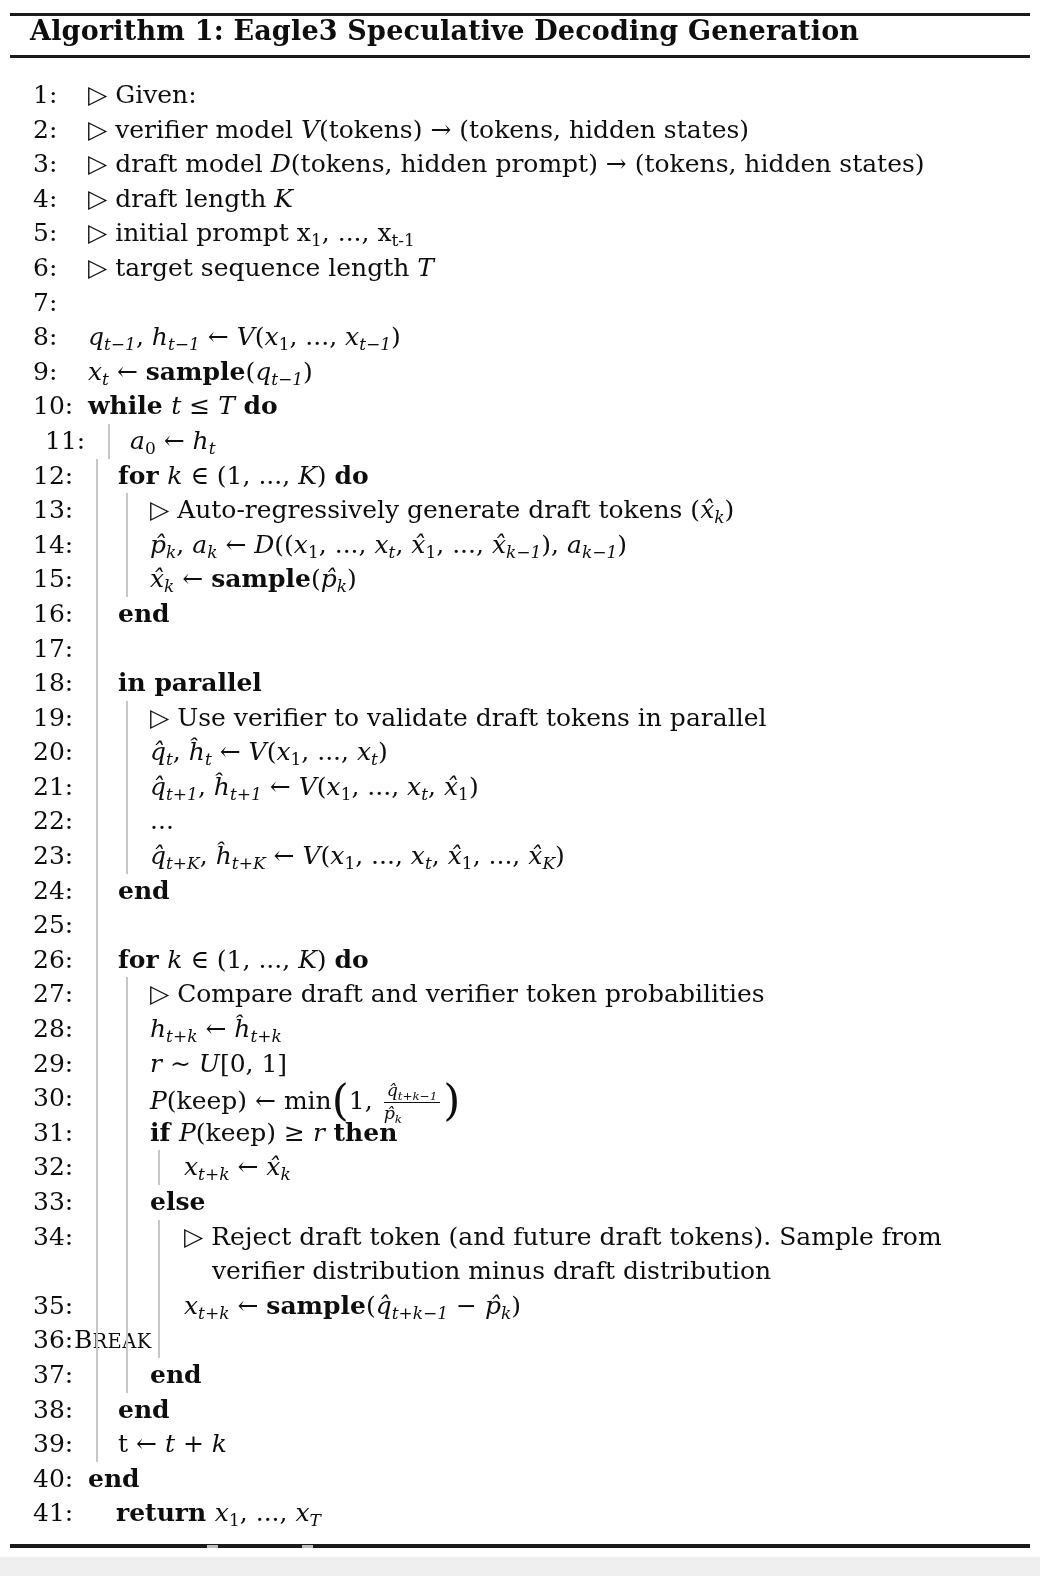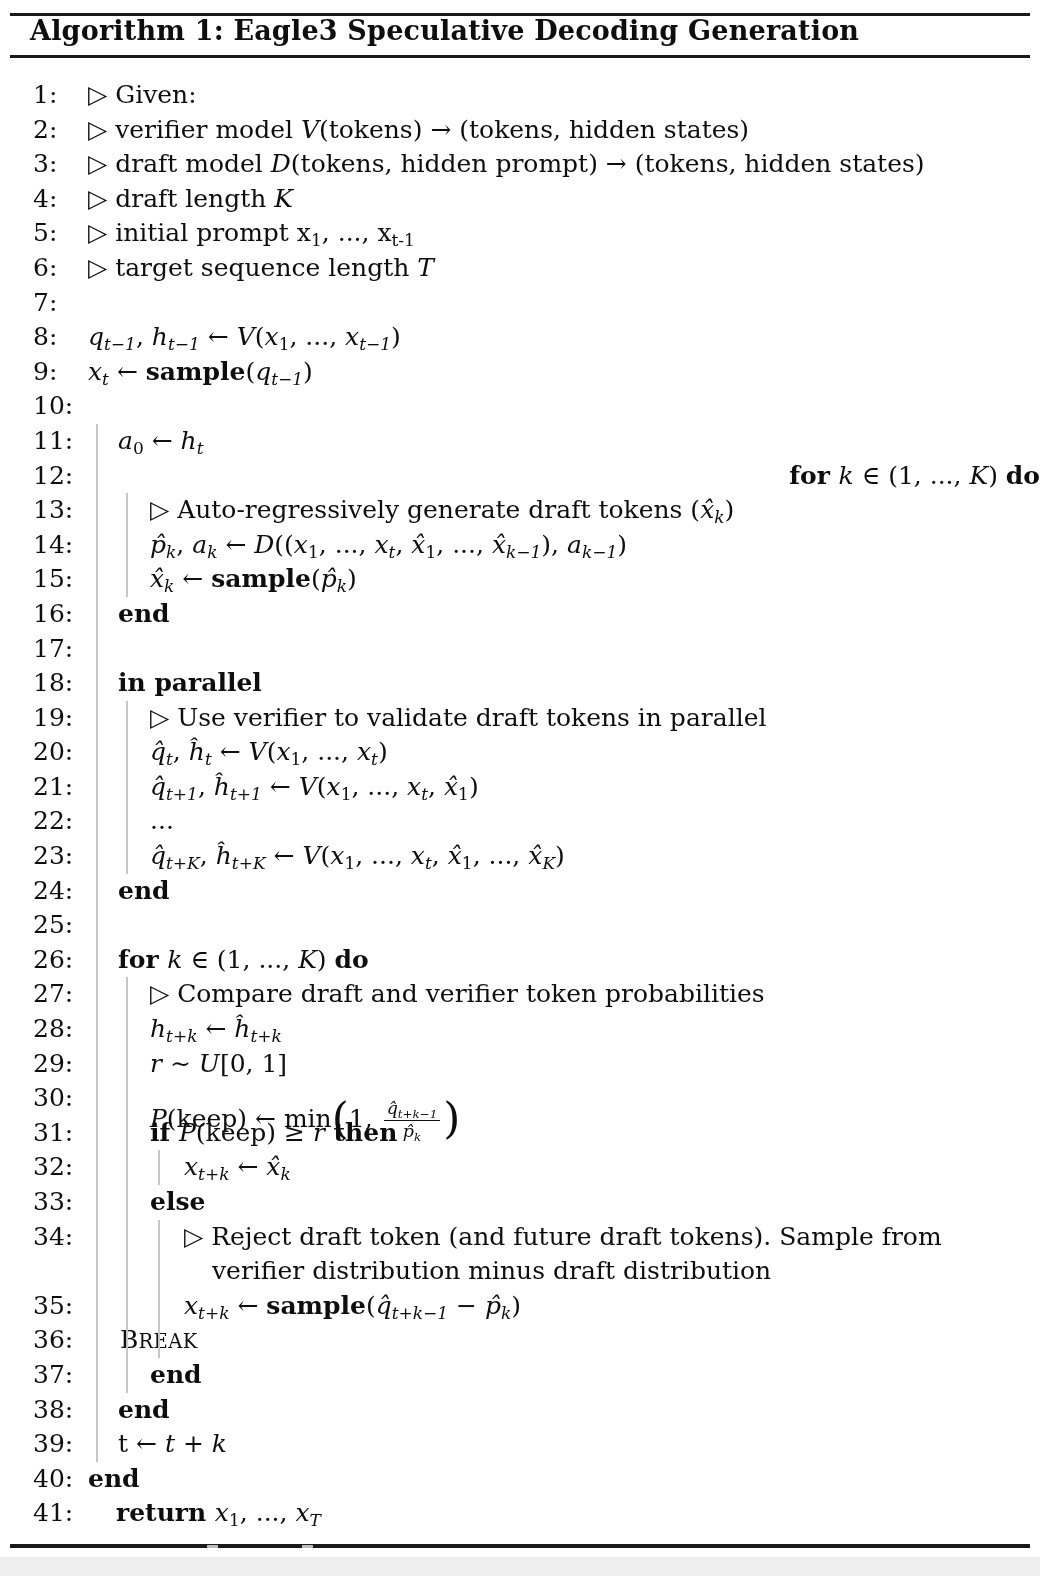--- a/index.html
+++ b/index.html
@@ -22,22 +22,22 @@
   .lnum{position:absolute;left:33px;top:0;font-style:normal;}
   .guide{position:absolute;top:0;bottom:0;width:2px;background:#c7c7c7;}
   .content{display:inline-block;vertical-align:top;}
   .hang{padding-left:28px;text-indent:-28px;white-space:normal;}
   .it{font-style:italic;}
   .bf{font-weight:700;}
   .sb{font-size:68%;vertical-align:-0.32em;line-height:0;}
   .sm{font-size:78%;letter-spacing:.5px;}
   .big{font-size:175%;vertical-align:-0.14em;line-height:0;}
   .frac{
-    display:inline-block;vertical-align:-0.55em;text-align:center;
-    font-size:70%;line-height:1.12;margin:18px 3px;
+    display:inline-block;vertical-align:-0.55em;text-align:left;
+    font-size:70%;line-height:1.12;margin:0 3px;
   }
   .fnum{display:block;border-bottom:1.6px solid #111;padding:0 3px 1px;}
   .fden{display:block;padding-top:1px;}
   .footer-strip{
     position:absolute;left:0;bottom:0;width:1040px;height:19px;background:#efefef;
   }
   .premark{position:absolute;height:3px;background:#bdbdbd;}
 </style>
 </head>
 <body>
@@ -49,23 +49,23 @@
 <div id="algo-lines">
     <div class="line" style="height: 34.6px;"><span class="lnum">1:</span><span class="content" style="margin-left: 88px;"><span>▷ Given:</span></span></div>
     <div class="line" style="height: 34.6px;"><span class="lnum">2:</span><span class="content" style="margin-left: 88px;"><span>▷ verifier model </span><span class="it">V</span><span>(tokens) → (tokens, hidden states)</span></span></div>
     <div class="line" style="height: 34.6px;"><span class="lnum">3:</span><span class="content" style="margin-left: 88px;"><span>▷ draft model </span><span class="it">D</span><span>(tokens, hidden prompt) → (tokens, hidden states)</span></span></div>
     <div class="line" style="height: 34.6px;"><span class="lnum">4:</span><span class="content" style="margin-left: 88px;"><span>▷ draft length </span><span class="it">K</span></span></div>
     <div class="line" style="height: 34.6px;"><span class="lnum">5:</span><span class="content" style="margin-left: 88px;"><span>▷ initial prompt x</span><span class="sb">1</span><span>, ..., x</span><span class="sb">t-1</span></span></div>
     <div class="line" style="height: 34.6px;"><span class="lnum">6:</span><span class="content" style="margin-left: 88px;"><span>▷ target sequence length </span><span class="it">T</span></span></div>
     <div class="line" style="height: 34.6px;"><span class="lnum">7:</span><span class="content" style="margin-left: 88px;"></span></div>
     <div class="line" style="height: 34.6px;"><span class="lnum">8:</span><span class="content" style="margin-left: 88px;"><span class="it">q</span><span class="it sb">t−1</span><span>, </span><span class="it">h</span><span class="it sb">t−1</span><span> ← </span><span class="it">V</span><span>(</span><span class="it">x</span><span class="sb">1</span><span>, ..., </span><span class="it">x</span><span class="it sb">t−1</span><span>)</span></span></div>
     <div class="line" style="height: 34.6px;"><span class="lnum">9:</span><span class="content" style="margin-left: 88px;"><span class="it">x</span><span class="it sb">t</span><span> ← </span><span class="bf">sample</span><span>(</span><span class="it">q</span><span class="it sb">t−1</span><span>)</span></span></div>
-    <div class="line" style="height: 34.6px;"><span class="lnum">10:</span></div>
-    <div class="line" style="height: 34.6px;"><span class="lnum">11:</span><span class="guide" style="left: 96px;"></span><span class="content" style="margin-left: 118px;"><span class="it">a</span><span class="sb">0</span><span> ← </span><span class="it">h</span><span class="it sb">t</span></span></div>
-    <div class="line" style="height: 34.6px; text-align: right;"><span class="lnum">12:</span><span class="guide" style="left: 96px;"></span><span class="content" style="margin-left: 118px;"><span class="bf">for </span><span class="it">k</span><span> ∈ (1, ..., </span><span class="it">K</span><span>) </span><span class="bf">do</span></span></div>
+    <div class="line" style="height: 34.6px;"><span class="lnum">10:</span><span class="content" style="margin-left: 88px;"><span class="bf">while </span><span class="it">t</span><span> ≤ </span><span class="it">T</span><span class="bf"> do</span></span></div>
+    <div class="line" style="height: 34.6px; margin-left: 12px;"><span class="lnum">11:</span><span class="guide" style="left: 96px;"></span><span class="content" style="margin-left: 118px;"><span class="it">a</span><span class="sb">0</span><span> ← </span><span class="it">h</span><span class="it sb">t</span></span></div>
+    <div class="line" style="height: 34.6px;"><span class="lnum">12:</span><span class="guide" style="left: 96px;"></span><span class="content" style="margin-left: 118px;"><span class="bf">for </span><span class="it">k</span><span> ∈ (1, ..., </span><span class="it">K</span><span>) </span><span class="bf">do</span></span></div>
     <div class="line" style="height: 34.6px;"><span class="lnum">13:</span><span class="guide" style="left: 96px;"></span><span class="guide" style="left: 126px;"></span><span class="content" style="margin-left: 150px;"><span>▷ Auto-regressively generate draft tokens (</span><span class="it">x̂</span><span class="it sb">k</span><span>)</span></span></div>
     <div class="line" style="height: 34.6px;"><span class="lnum">14:</span><span class="guide" style="left: 96px;"></span><span class="guide" style="left: 126px;"></span><span class="content" style="margin-left: 150px;"><span class="it">p̂</span><span class="it sb">k</span><span>, </span><span class="it">a</span><span class="it sb">k</span><span> ← </span><span class="it">D</span><span>((</span><span class="it">x</span><span class="sb">1</span><span>, ..., </span><span class="it">x</span><span class="it sb">t</span><span>, </span><span class="it">x̂</span><span class="sb">1</span><span>, ..., </span><span class="it">x̂</span><span class="it sb">k−1</span><span>), </span><span class="it">a</span><span class="it sb">k−1</span><span>)</span></span></div>
     <div class="line" style="height: 34.6px;"><span class="lnum">15:</span><span class="guide" style="left: 96px;"></span><span class="guide" style="left: 126px;"></span><span class="content" style="margin-left: 150px;"><span class="it">x̂</span><span class="it sb">k</span><span> ← </span><span class="bf">sample</span><span>(</span><span class="it">p̂</span><span class="it sb">k</span><span>)</span></span></div>
     <div class="line" style="height: 34.6px;"><span class="lnum">16:</span><span class="guide" style="left: 96px;"></span><span class="content" style="margin-left: 118px;"><span class="bf">end</span></span></div>
     <div class="line" style="height: 34.6px;"><span class="lnum">17:</span><span class="guide" style="left: 96px;"></span><span class="content" style="margin-left: 118px;"></span></div>
     <div class="line" style="height: 34.6px;"><span class="lnum">18:</span><span class="guide" style="left: 96px;"></span><span class="content" style="margin-left: 118px;"><span class="bf">in parallel</span></span></div>
     <div class="line" style="height: 34.6px;"><span class="lnum">19:</span><span class="guide" style="left: 96px;"></span><span class="guide" style="left: 126px;"></span><span class="content" style="margin-left: 150px;"><span>▷ Use verifier to validate draft tokens in parallel</span></span></div>
     <div class="line" style="height: 34.6px;"><span class="lnum">20:</span><span class="guide" style="left: 96px;"></span><span class="guide" style="left: 126px;"></span><span class="content" style="margin-left: 150px;"><span class="it">q̂</span><span class="it sb">t</span><span>, </span><span class="it">ĥ</span><span class="it sb">t</span><span> ← </span><span class="it">V</span><span>(</span><span class="it">x</span><span class="sb">1</span><span>, ..., </span><span class="it">x</span><span class="it sb">t</span><span>)</span></span></div>
     <div class="line" style="height: 34.6px;"><span class="lnum">21:</span><span class="guide" style="left: 96px;"></span><span class="guide" style="left: 126px;"></span><span class="content" style="margin-left: 150px;"><span class="it">q̂</span><span class="it sb">t+1</span><span>, </span><span class="it">ĥ</span><span class="it sb">t+1</span><span> ← </span><span class="it">V</span><span>(</span><span class="it">x</span><span class="sb">1</span><span>, ..., </span><span class="it">x</span><span class="it sb">t</span><span>, </span><span class="it">x̂</span><span class="sb">1</span><span>)</span></span></div>
     <div class="line" style="height: 34.6px;"><span class="lnum">22:</span><span class="guide" style="left: 96px;"></span><span class="guide" style="left: 126px;"></span><span class="content" style="margin-left: 150px;"><span>...</span></span></div>
@@ -75,21 +75,21 @@
     <div class="line" style="height: 34.6px;"><span class="lnum">26:</span><span class="guide" style="left: 96px;"></span><span class="content" style="margin-left: 118px;"><span class="bf">for </span><span class="it">k</span><span> ∈ (1, ..., </span><span class="it">K</span><span>) </span><span class="bf">do</span></span></div>
     <div class="line" style="height: 34.6px;"><span class="lnum">27:</span><span class="guide" style="left: 96px;"></span><span class="guide" style="left: 126px;"></span><span class="content" style="margin-left: 150px;"><span>▷ Compare draft and verifier token probabilities</span></span></div>
     <div class="line" style="height: 34.6px;"><span class="lnum">28:</span><span class="guide" style="left: 96px;"></span><span class="guide" style="left: 126px;"></span><span class="content" style="margin-left: 150px;"><span class="it">h</span><span class="it sb">t+k</span><span> ← </span><span class="it">ĥ</span><span class="it sb">t+k</span></span></div>
     <div class="line" style="height: 34.6px;"><span class="lnum">29:</span><span class="guide" style="left: 96px;"></span><span class="guide" style="left: 126px;"></span><span class="content" style="margin-left: 150px;"><span class="it">r</span><span> ∼ </span><span class="it">U</span><span>[0, 1]</span></span></div>
     <div class="line" style="height: 34.6px;"><span class="lnum">30:</span><span class="guide" style="left: 96px;"></span><span class="guide" style="left: 126px;"></span><span class="content" style="margin-left: 150px;"><span class="it">P</span><span>(keep) ← min</span><span class="big">(</span><span>1, </span><span class="frac"><span class="fnum"><span class="it">q̂</span><span class="it sb">t+k−1</span></span><span class="fden"><span class="it">p̂</span><span class="it sb">k</span></span></span><span class="big">)</span></span></div>
     <div class="line" style="height: 34.6px;"><span class="lnum">31:</span><span class="guide" style="left: 96px;"></span><span class="guide" style="left: 126px;"></span><span class="content" style="margin-left: 150px;"><span class="bf">if </span><span class="it">P</span><span>(keep) ≥ </span><span class="it">r</span><span class="bf"> then</span></span></div>
     <div class="line" style="height: 34.6px;"><span class="lnum">32:</span><span class="guide" style="left: 96px;"></span><span class="guide" style="left: 126px;"></span><span class="guide" style="left: 158px;"></span><span class="content" style="margin-left: 184px;"><span class="it">x</span><span class="it sb">t+k</span><span> ← </span><span class="it">x̂</span><span class="it sb">k</span></span></div>
     <div class="line" style="height: 34.6px;"><span class="lnum">33:</span><span class="guide" style="left: 96px;"></span><span class="guide" style="left: 126px;"></span><span class="content" style="margin-left: 150px;"><span class="bf">else</span></span></div>
     <div class="line" style="height: 69.2px;"><span class="lnum">34:</span><span class="guide" style="left: 96px;"></span><span class="guide" style="left: 126px;"></span><span class="guide" style="left: 158px;"></span><span class="content hang" style="margin-left: 184px;"><span>▷ Reject draft token (and future draft tokens). Sample from</span><br><span>verifier distribution minus draft distribution</span></span></div>
     <div class="line" style="height: 34.6px;"><span class="lnum">35:</span><span class="guide" style="left: 96px;"></span><span class="guide" style="left: 126px;"></span><span class="guide" style="left: 158px;"></span><span class="content" style="margin-left: 184px;"><span class="it">x</span><span class="it sb">t+k</span><span> ← </span><span class="bf">sample</span><span>(</span><span class="it">q̂</span><span class="it sb">t+k−1</span><span> − </span><span class="it">p̂</span><span class="it sb">k</span><span>)</span></span></div>
-    <div class="line" style="height: 34.6px;"><span class="lnum">36:</span><span class="guide" style="left: 96px;"></span><span class="guide" style="left: 126px;"></span><span class="guide" style="left: 158px;"></span><span class="content" style="margin-left: 120px;"><span>B</span><span class="sm">REAK</span></span></div>
+    <div class="line" style="height: 34.6px;"><span class="lnum">36:</span><span class="guide" style="left: 96px;"></span><span class="guide" style="left: 126px;"></span><span class="guide" style="left: 158px;"></span><span class="content" style="margin-left: 74px;"><span>B</span><span class="sm">REAK</span></span></div>
     <div class="line" style="height: 34.6px;"><span class="lnum">37:</span><span class="guide" style="left: 96px;"></span><span class="guide" style="left: 126px;"></span><span class="content" style="margin-left: 150px;"><span class="bf">end</span></span></div>
     <div class="line" style="height: 34.6px;"><span class="lnum">38:</span><span class="guide" style="left: 96px;"></span><span class="content" style="margin-left: 118px;"><span class="bf">end</span></span></div>
     <div class="line" style="height: 34.6px;"><span class="lnum">39:</span><span class="guide" style="left: 96px;"></span><span class="content" style="margin-left: 118px;"><span>t</span><span> ← </span><span class="it">t</span><span> + </span><span class="it">k</span></span></div>
     <div class="line" style="height: 34.6px;"><span class="lnum">40:</span><span class="content" style="margin-left: 88px;"><span class="bf">end</span></span></div>
     <div class="line" style="height: 34.6px;"><span class="lnum">41:</span><span class="content" style="margin-left: 116px;"><span class="bf">return </span><span class="it">x</span><span class="sb">1</span><span>, ..., </span><span class="it">x</span><span class="it sb">T</span></span></div>
   </div>
 
 <div class="rule bot"></div>
 <div class="premark" style="left:207px;top:1545px;width:11px;"></div>
 <div class="premark" style="left:302px;top:1545px;width:11px;"></div>

